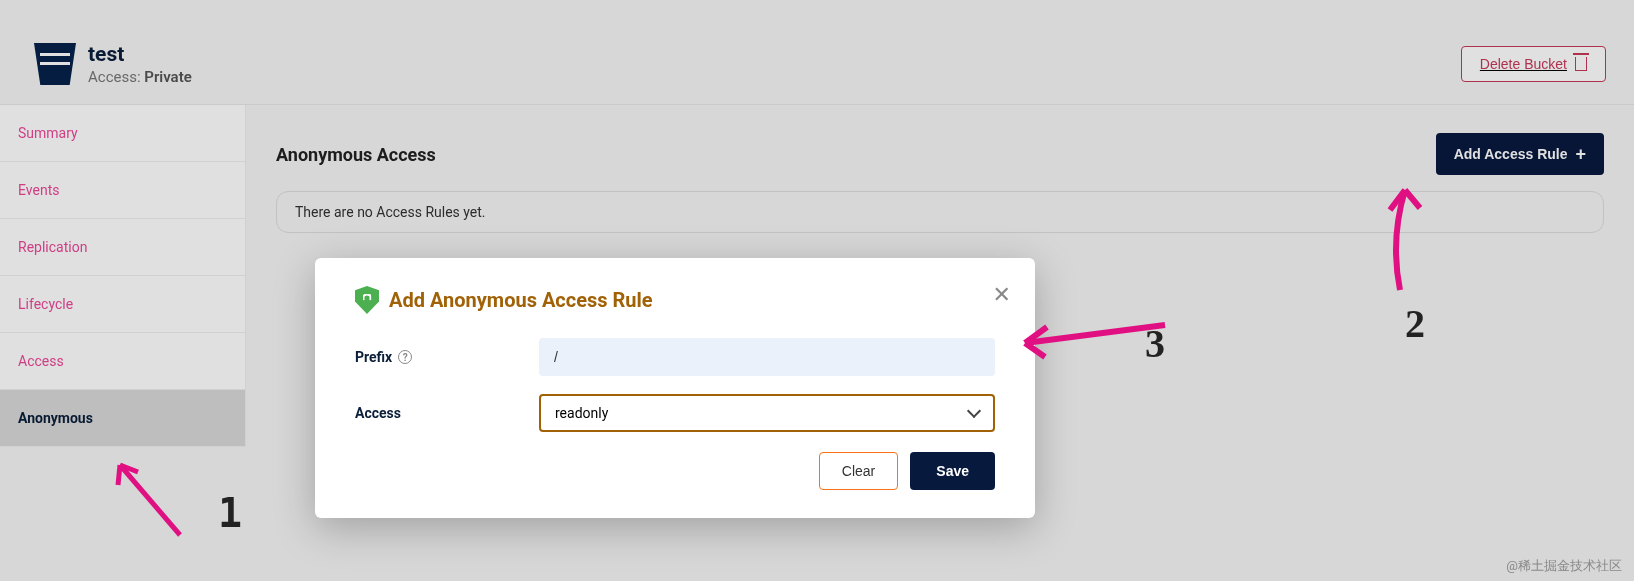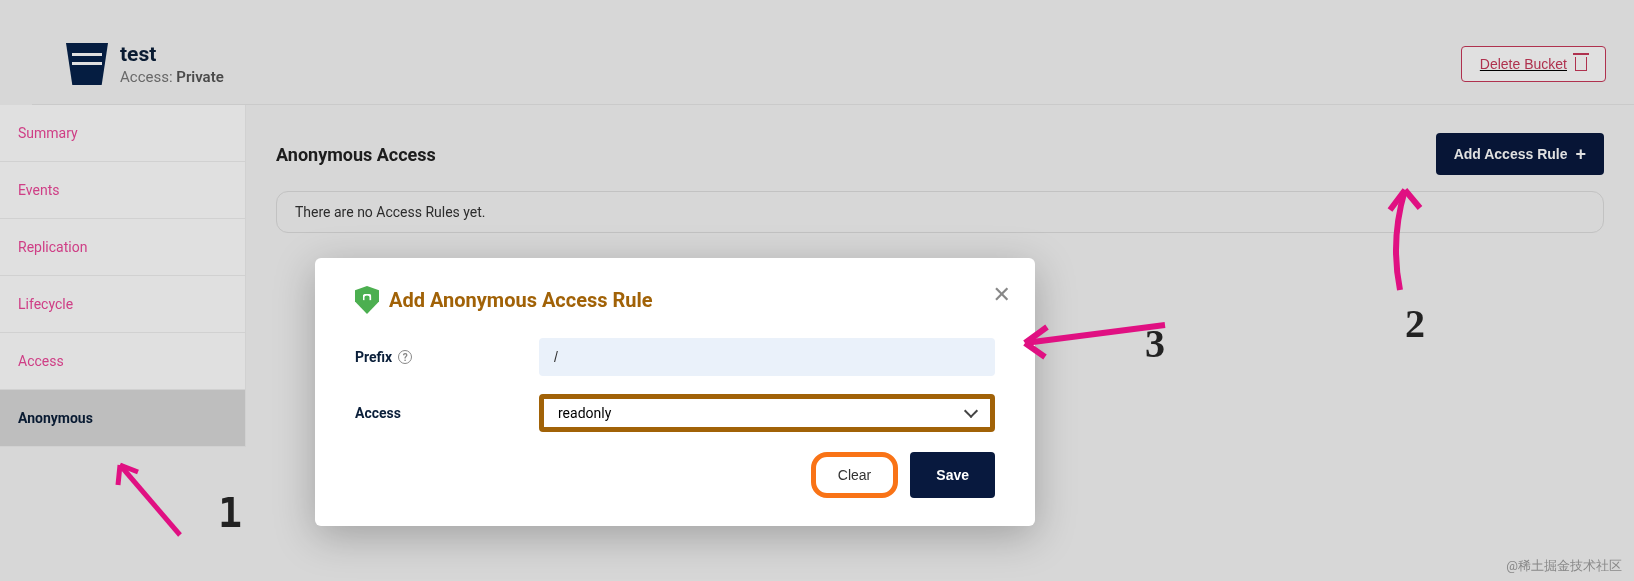--- a/index.html
+++ b/index.html
@@ -16,21 +16,20 @@
       inset: 0;
       background: rgba(0,0,0,0.12);
       z-index: 10;
     }
     .header {
       display: flex;
       align-items: center;
       justify-content: space-between;
       padding: 42px 28px 18px 34px;
       border-bottom: 1px solid #e6e6e6;
-      margin-left: 32px;
     }
     .header-left { display: flex; align-items: center; gap: 12px; }
     .bucket-icon {
       width: 42px; height: 42px;
       background: #06224a;
       position: relative;
       clip-path: polygon(0 0, 100% 0, 85% 100%, 15% 100%);
     }
     .bucket-icon::before, .bucket-icon::after {
       content: ""; position: absolute; left: 6px; right: 6px; height: 3px; background: #fff;
@@ -117,33 +116,33 @@
     .help-icon {
       width: 14px; height: 14px; border: 1.5px solid #888; border-radius: 50%;
       display: inline-flex; align-items: center; justify-content: center;
       font-size: 10px; color: #888;
     }
     .form-input {
       flex: 1; height: 38px; border: 1px solid transparent; background: #eaf1fa;
       border-radius: 4px; padding: 0 14px; font-size: 14px; color: #333;
     }
     .form-select {
-      flex: 1; height: 38px; border: 5px solid #a16207; background: #fff;
+      flex: 1; height: 38px; border: 2px solid #a16207; background: #fff;
       border-radius: 4px; padding: 0 14px; font-size: 14px;
       display: flex; align-items: center; justify-content: space-between;
       cursor: pointer;
     }
     .chevron {
       width: 10px; height: 10px; border-right: 2px solid #444; border-bottom: 2px solid #444;
       transform: rotate(45deg); margin-top: -4px;
     }
     .modal-actions { display: flex; justify-content: flex-end; gap: 12px; margin-top: 20px; }
     .btn-clear {
-      background: #fff; border: 5px solid #f97316; color: #333;
-      padding: 10px 22px; border-radius: 16px; font-size: 14px; cursor: pointer;
+      background: #fff; border: 1px solid #f97316; color: #333;
+      padding: 10px 22px; border-radius: 4px; font-size: 14px; cursor: pointer;
     }
     .btn-save {
       background: #08193e; color: #fff; border: none;
       padding: 10px 26px; border-radius: 4px; font-size: 14px; font-weight: 600; cursor: pointer;
     }
 
     
     .annotation { position: absolute; z-index: 30; font-family: "Comic Sans MS", cursive; font-size: 40px; font-weight: 700; color: #222; }
     .arrow { position: absolute; z-index: 30; }
     .watermark {

